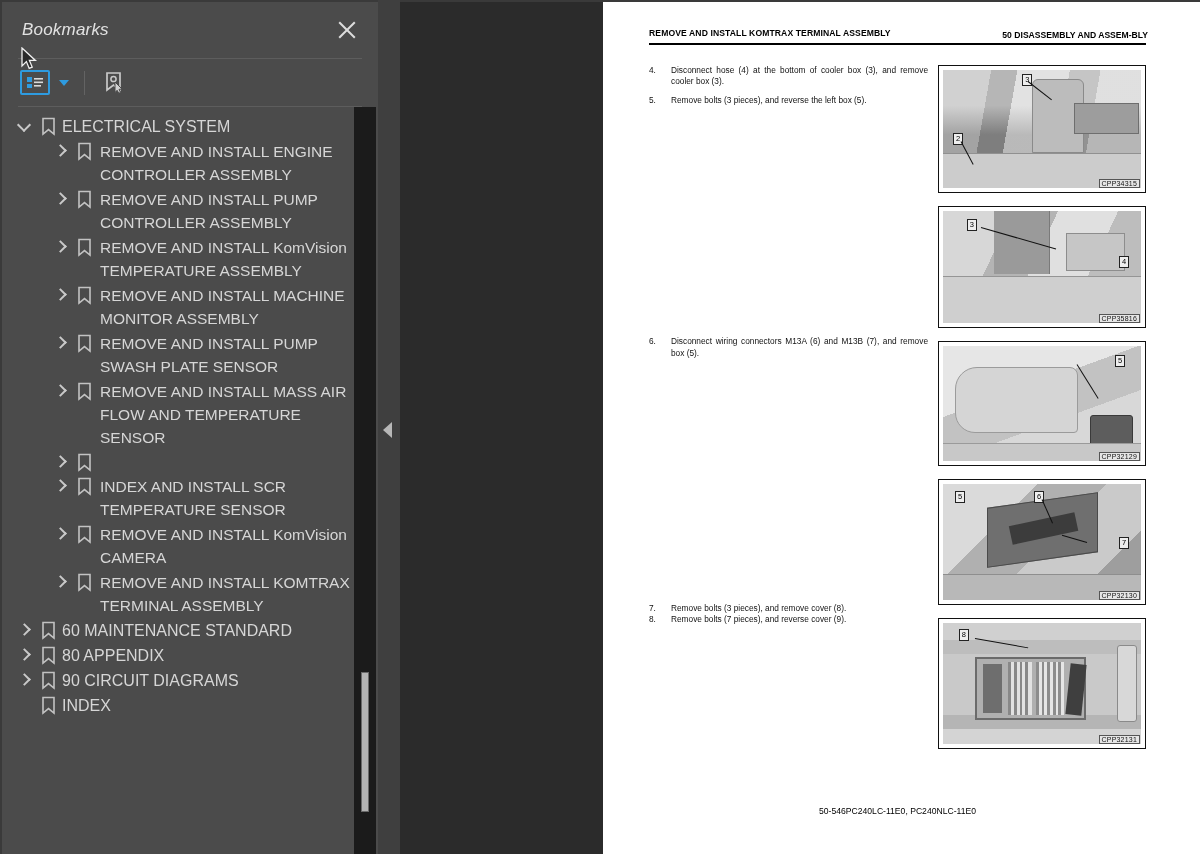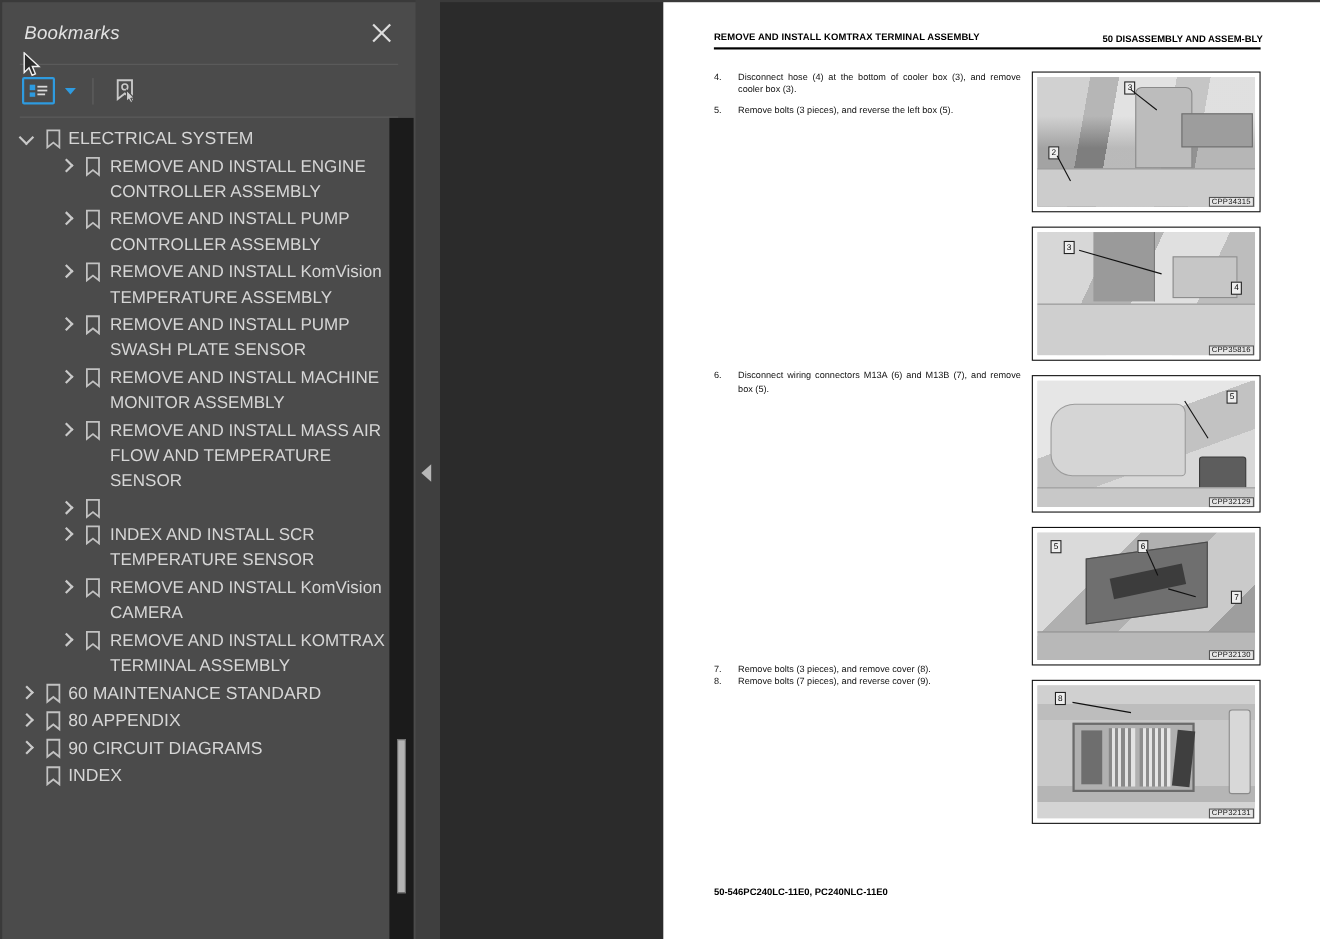--- a/index.html
+++ b/index.html
@@ -163,23 +163,23 @@
     color: #111; padding: 0 2px; letter-spacing: .2px;
   }
   .callout {
     position: absolute; background: #eee; border: 1px solid #222;
     font-size: 7.5px; color: #000; padding: 0 2px; line-height: 10px;
   }
   .lead { position: absolute; background: #111; height: 1px; transform-origin: left center; }
 
   .page-foot {
     position: absolute; left: 0; right: 0; bottom: 38px;
-    display: flex; justify-content: flex-start;
+    display: flex; justify-content: center;
     padding: 0 54px 0 46px;
-    font-size: 8.6px; font-weight: bold; color: #000;
+    font-size: 8.6px; font-weight: normal; color: #000;
   }
 
   
   .photo { position: absolute; inset: 0; }
 </style>
 </head>
 <body>
 
 <div id="app">
 
@@ -254,30 +254,30 @@
             </span>
             <span class="node-label">REMOVE AND INSTALL KomVision TEMPERATURE ASSEMBLY</span>
           </div>
           <div class="node level-1">
             <span class="chev right"></span>
             <span class="bm-ico">
               <svg width="15" height="19" viewBox="0 0 15 19">
                 <path d="M2 1.5 h11 v15.5 l-5.5 -4.4 l-5.5 4.4 z" fill="none" stroke="#c2c2c2" stroke-width="1.6"></path>
               </svg>
             </span>
+            <span class="node-label">REMOVE AND INSTALL MACHINE MONITOR ASSEMBLY</span>
+          </div>
+          <div class="node level-1">
+            <span class="chev right"></span>
+            <span class="bm-ico">
+              <svg width="15" height="19" viewBox="0 0 15 19">
+                <path d="M2 1.5 h11 v15.5 l-5.5 -4.4 l-5.5 4.4 z" fill="none" stroke="#c2c2c2" stroke-width="1.6"></path>
+              </svg>
+            </span>
             <span class="node-label">REMOVE AND INSTALL PUMP SWASH PLATE SENSOR</span>
-          </div>
-          <div class="node level-1">
-            <span class="chev right"></span>
-            <span class="bm-ico">
-              <svg width="15" height="19" viewBox="0 0 15 19">
-                <path d="M2 1.5 h11 v15.5 l-5.5 -4.4 l-5.5 4.4 z" fill="none" stroke="#c2c2c2" stroke-width="1.6"></path>
-              </svg>
-            </span>
-            <span class="node-label">REMOVE AND INSTALL MACHINE MONITOR ASSEMBLY</span>
           </div>
           <div class="node level-1">
             <span class="chev right"></span>
             <span class="bm-ico">
               <svg width="15" height="19" viewBox="0 0 15 19">
                 <path d="M2 1.5 h11 v15.5 l-5.5 -4.4 l-5.5 4.4 z" fill="none" stroke="#c2c2c2" stroke-width="1.6"></path>
               </svg>
             </span>
             <span class="node-label">REMOVE AND INSTALL MASS AIR FLOW AND TEMPERATURE SENSOR</span>
           </div>

